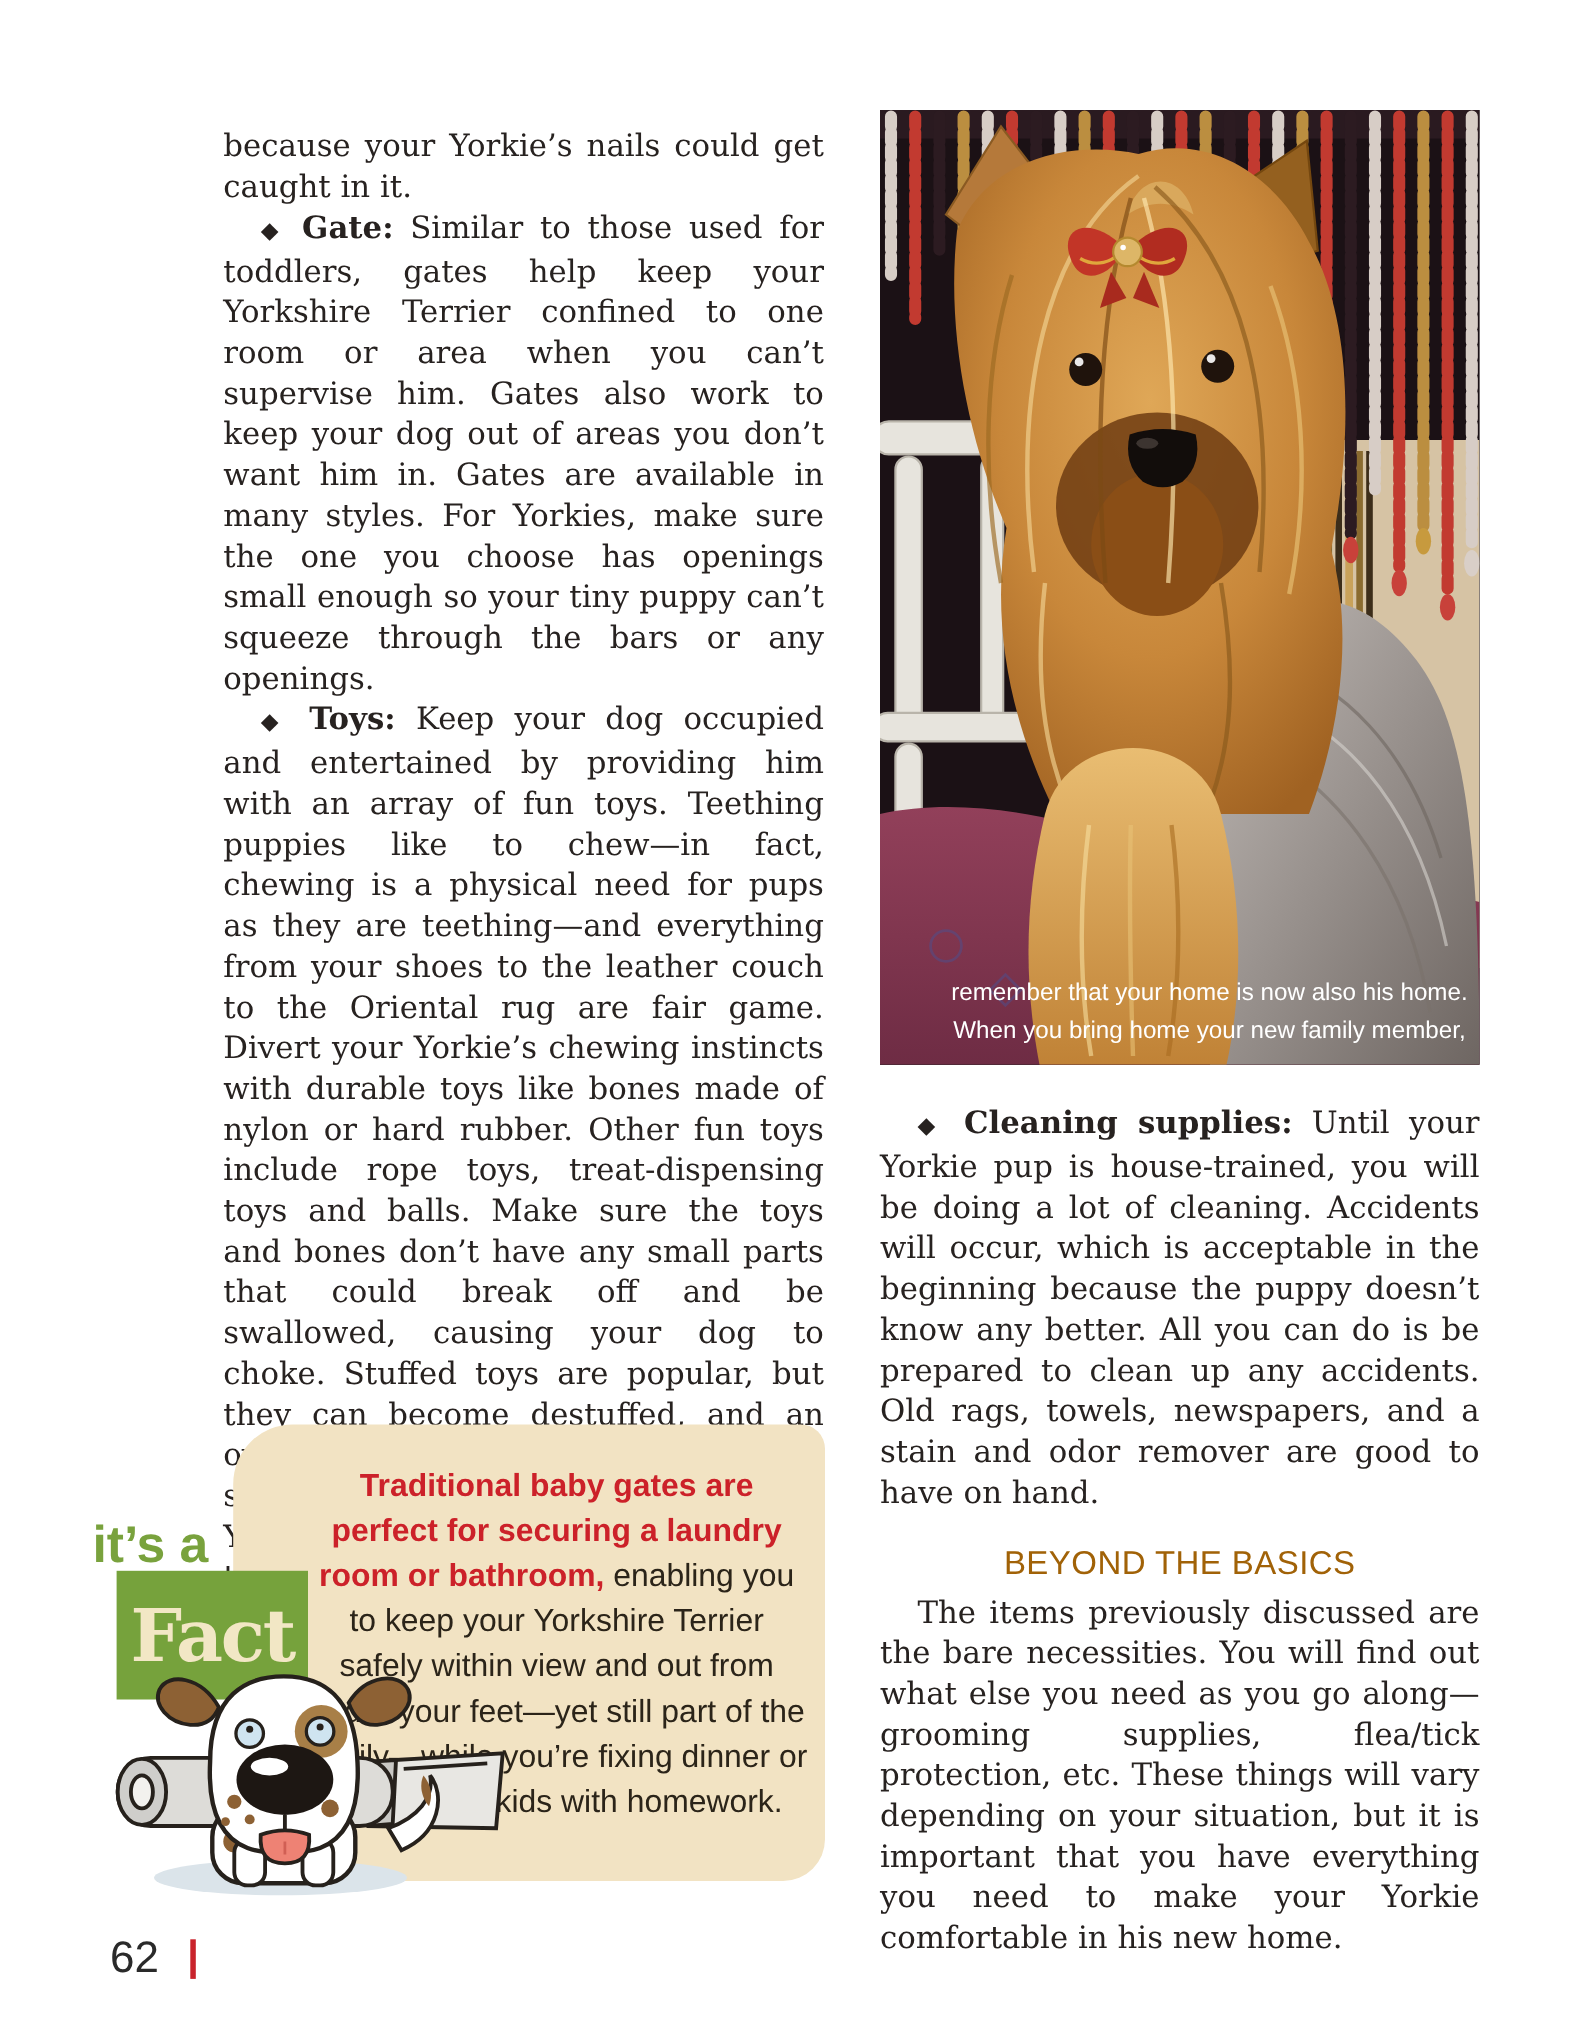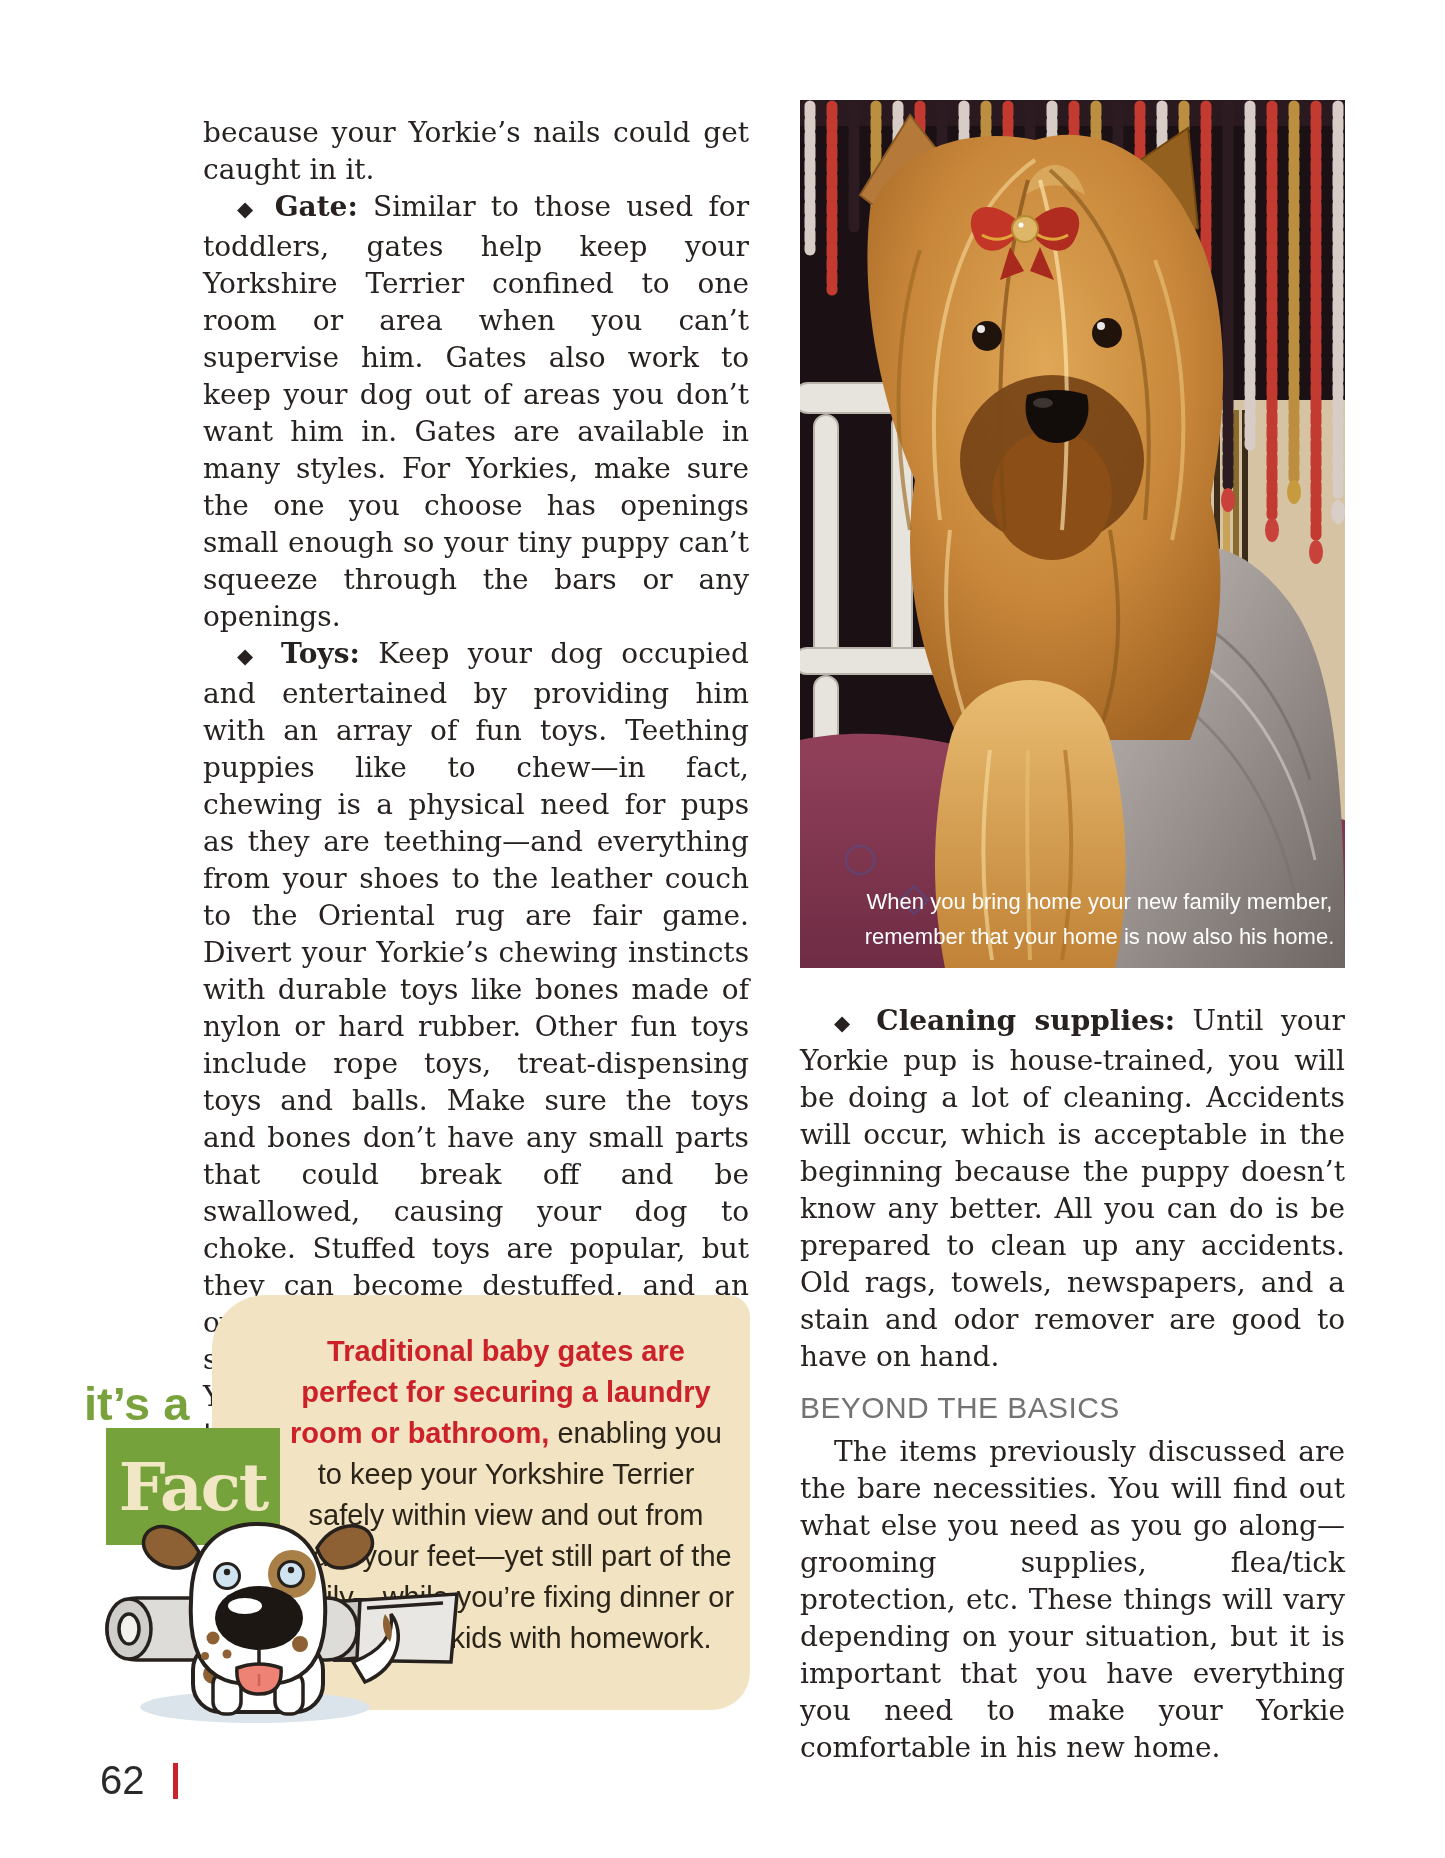--- a/index.html
+++ b/index.html
@@ -6,22 +6,22 @@
   .page{position:relative;width:1445px;height:1858px;background:#ffffff;overflow:hidden;
         font-family:"DejaVu Serif",serif;color:#272220;}
   
   .col{position:absolute;}
   .col-left{left:203px;top:114px;width:546px;}
   .col-right{left:800px;top:1002px;width:545px;}
   .bp{margin:0;font-size:28px;line-height:37px;text-align:justify;color:#272220;}
   .bp.indent{text-indent:34px;}
   .dia{font-size:21px;}
   .lead{font-weight:bold;}
-  .section-heading{margin:16px 0 8px 0;font-family:"Liberation Sans",sans-serif;
-        font-weight:500;font-size:30px;letter-spacing:.4px;color:#737373;}
+  .section-heading{margin:30px 0 8px 0;font-family:"Liberation Sans",sans-serif;
+        font-weight:500;font-size:30px;letter-spacing:.4px;color:#a16207;text-align:center;}
   
   .photo{position:absolute;left:800px;top:100px;width:545px;height:868px;background:#1b1115;}
   .photo svg{display:block;}
   .photo-caption{position:absolute;left:64px;right:10px;bottom:14px;text-align:center;
         font-family:"Liberation Sans",sans-serif;font-size:22px;line-height:35px;
         color:#ffffff;font-weight:500;}
   
   .fact-box{position:absolute;left:212px;top:1295px;width:538px;height:415px;
         background:#f2e3c3;border-radius:54px 22px 38px 22px;box-sizing:border-box;
         padding:36px 14px 0 64px;}
@@ -191,22 +191,22 @@
       </g>
 
       <path d="M150,640 C170,560 290,560 310,640 C330,720 330,800 315,868 L145,868 C130,790 132,716 150,640 Z" fill="url(#gchest)"></path>
       <g fill="none" stroke-width="4" opacity="0.6">
         <path d="M190,650 C180,730 182,800 192,860" stroke="#f7df9f"></path>
         <path d="M265,650 C275,730 272,800 262,860" stroke="#a86c20"></path>
         <path d="M228,650 C226,730 228,800 230,860" stroke="#e8c276"></path>
       </g>
     </svg>
     <div class="photo-caption">
+      <div>remember that your home is now also his home.</div>
       <div>When you bring home your new family member,</div>
-      <div>remember that your home is now also his home.</div>
     </div>
   </div>
 
   <div class="col col-right">
     <p class="bp indent"><span class="dia">◆</span> <b class="lead">Cleaning supplies:</b> <span>Until your Yorkie pup is house-trained, you will be doing a lot of cleaning. Accidents will occur, which is acceptable in the beginning because the puppy doesn’t know any better. All you can do is be prepared to clean up any accidents. Old rags, towels, newspapers, and a stain and odor remover are good to have on hand.</span></p>
     <h2 class="section-heading">BEYOND THE BASICS</h2>
     <p class="bp indent"><span>The items previously discussed are the bare necessities. You will find out what else you need as you go along—grooming supplies, flea/tick protection, etc. These things will vary depending on your situation, but it is important that you have everything you need to make your Yorkie comfortable in his new home.</span></p>
   </div>
 
   <div class="fact-box">

